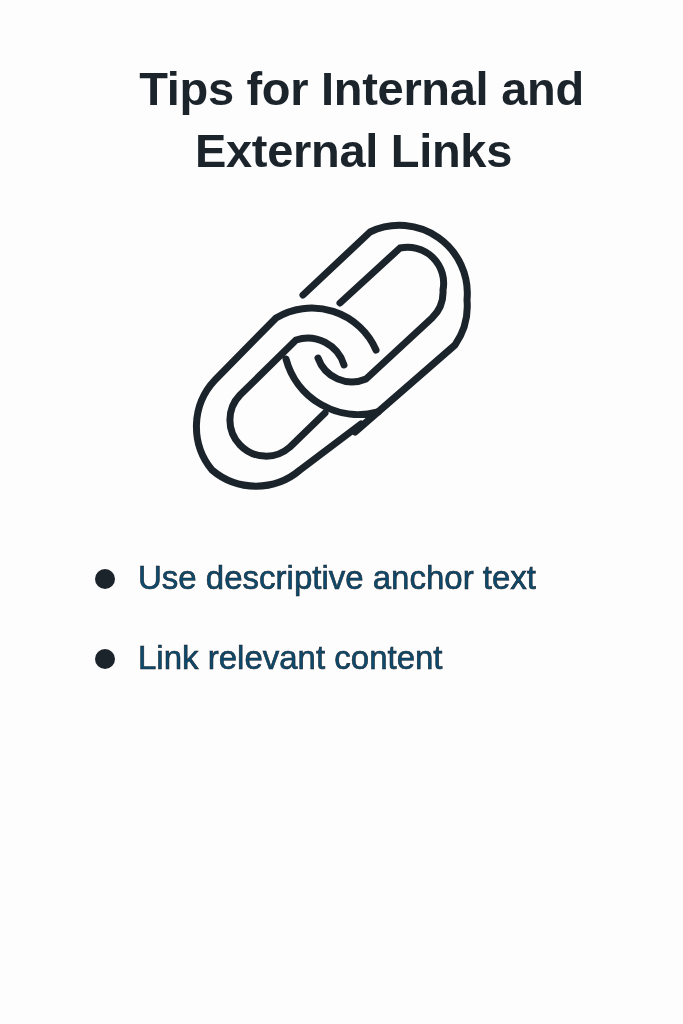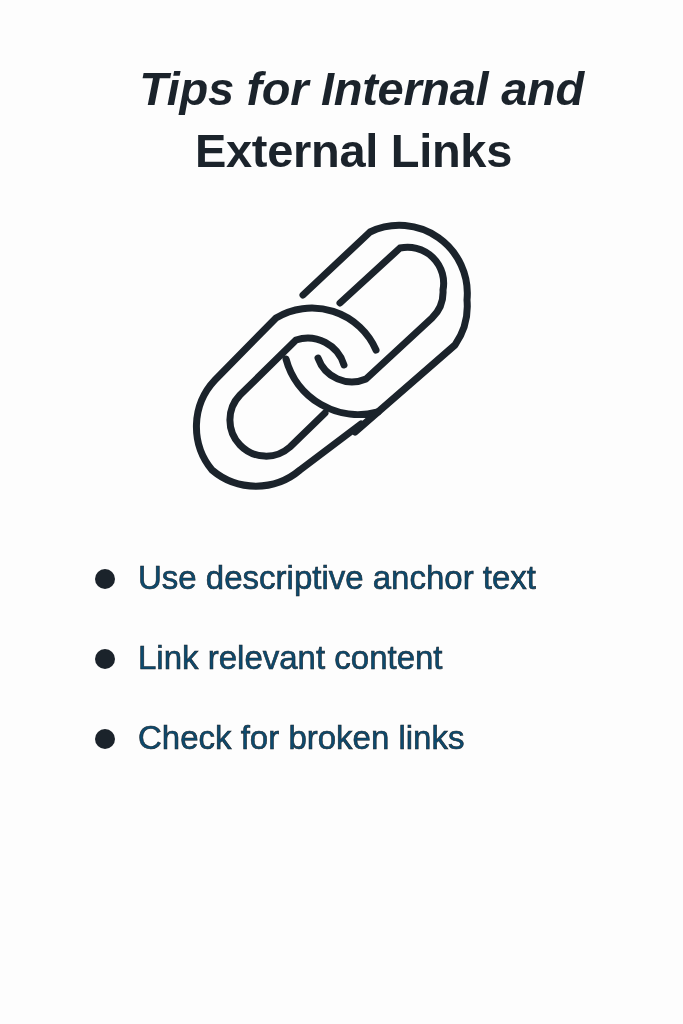--- a/index.html
+++ b/index.html
@@ -25,21 +25,21 @@
       font-weight: 700;
       line-height: 62px;
       letter-spacing: -0.3px;
       margin: 0;
       color: #1b232b;
     }
     .title .line {
       display: block;
       padding-left: 44px;
     }
-    .title .line-1 { padding-left: 40px; font-style: italic; }
+    .title .line-1 { padding-left: 40px; }
     .title .line-2 { padding-right: 20px; }
     .icon-wrap {
       position: absolute;
       left: 190px;
       top: 220px;
       width: 290px;
       height: 280px;
     }
     .icon-wrap svg {
       width: 290px;
@@ -105,17 +105,13 @@
 
 <ul class="tips">
   <li class="tip">
     <span class="bullet"></span>
     <span class="tip-text">Use descriptive anchor text</span>
   </li>
   <li class="tip">
     <span class="bullet"></span>
     <span class="tip-text">Link relevant content</span>
   </li>
-  <li class="tip">
-    <span class="bullet"></span>
-    <span class="tip-text">Check for broken links</span>
-  </li>
 </ul>
 
 </body></html>

